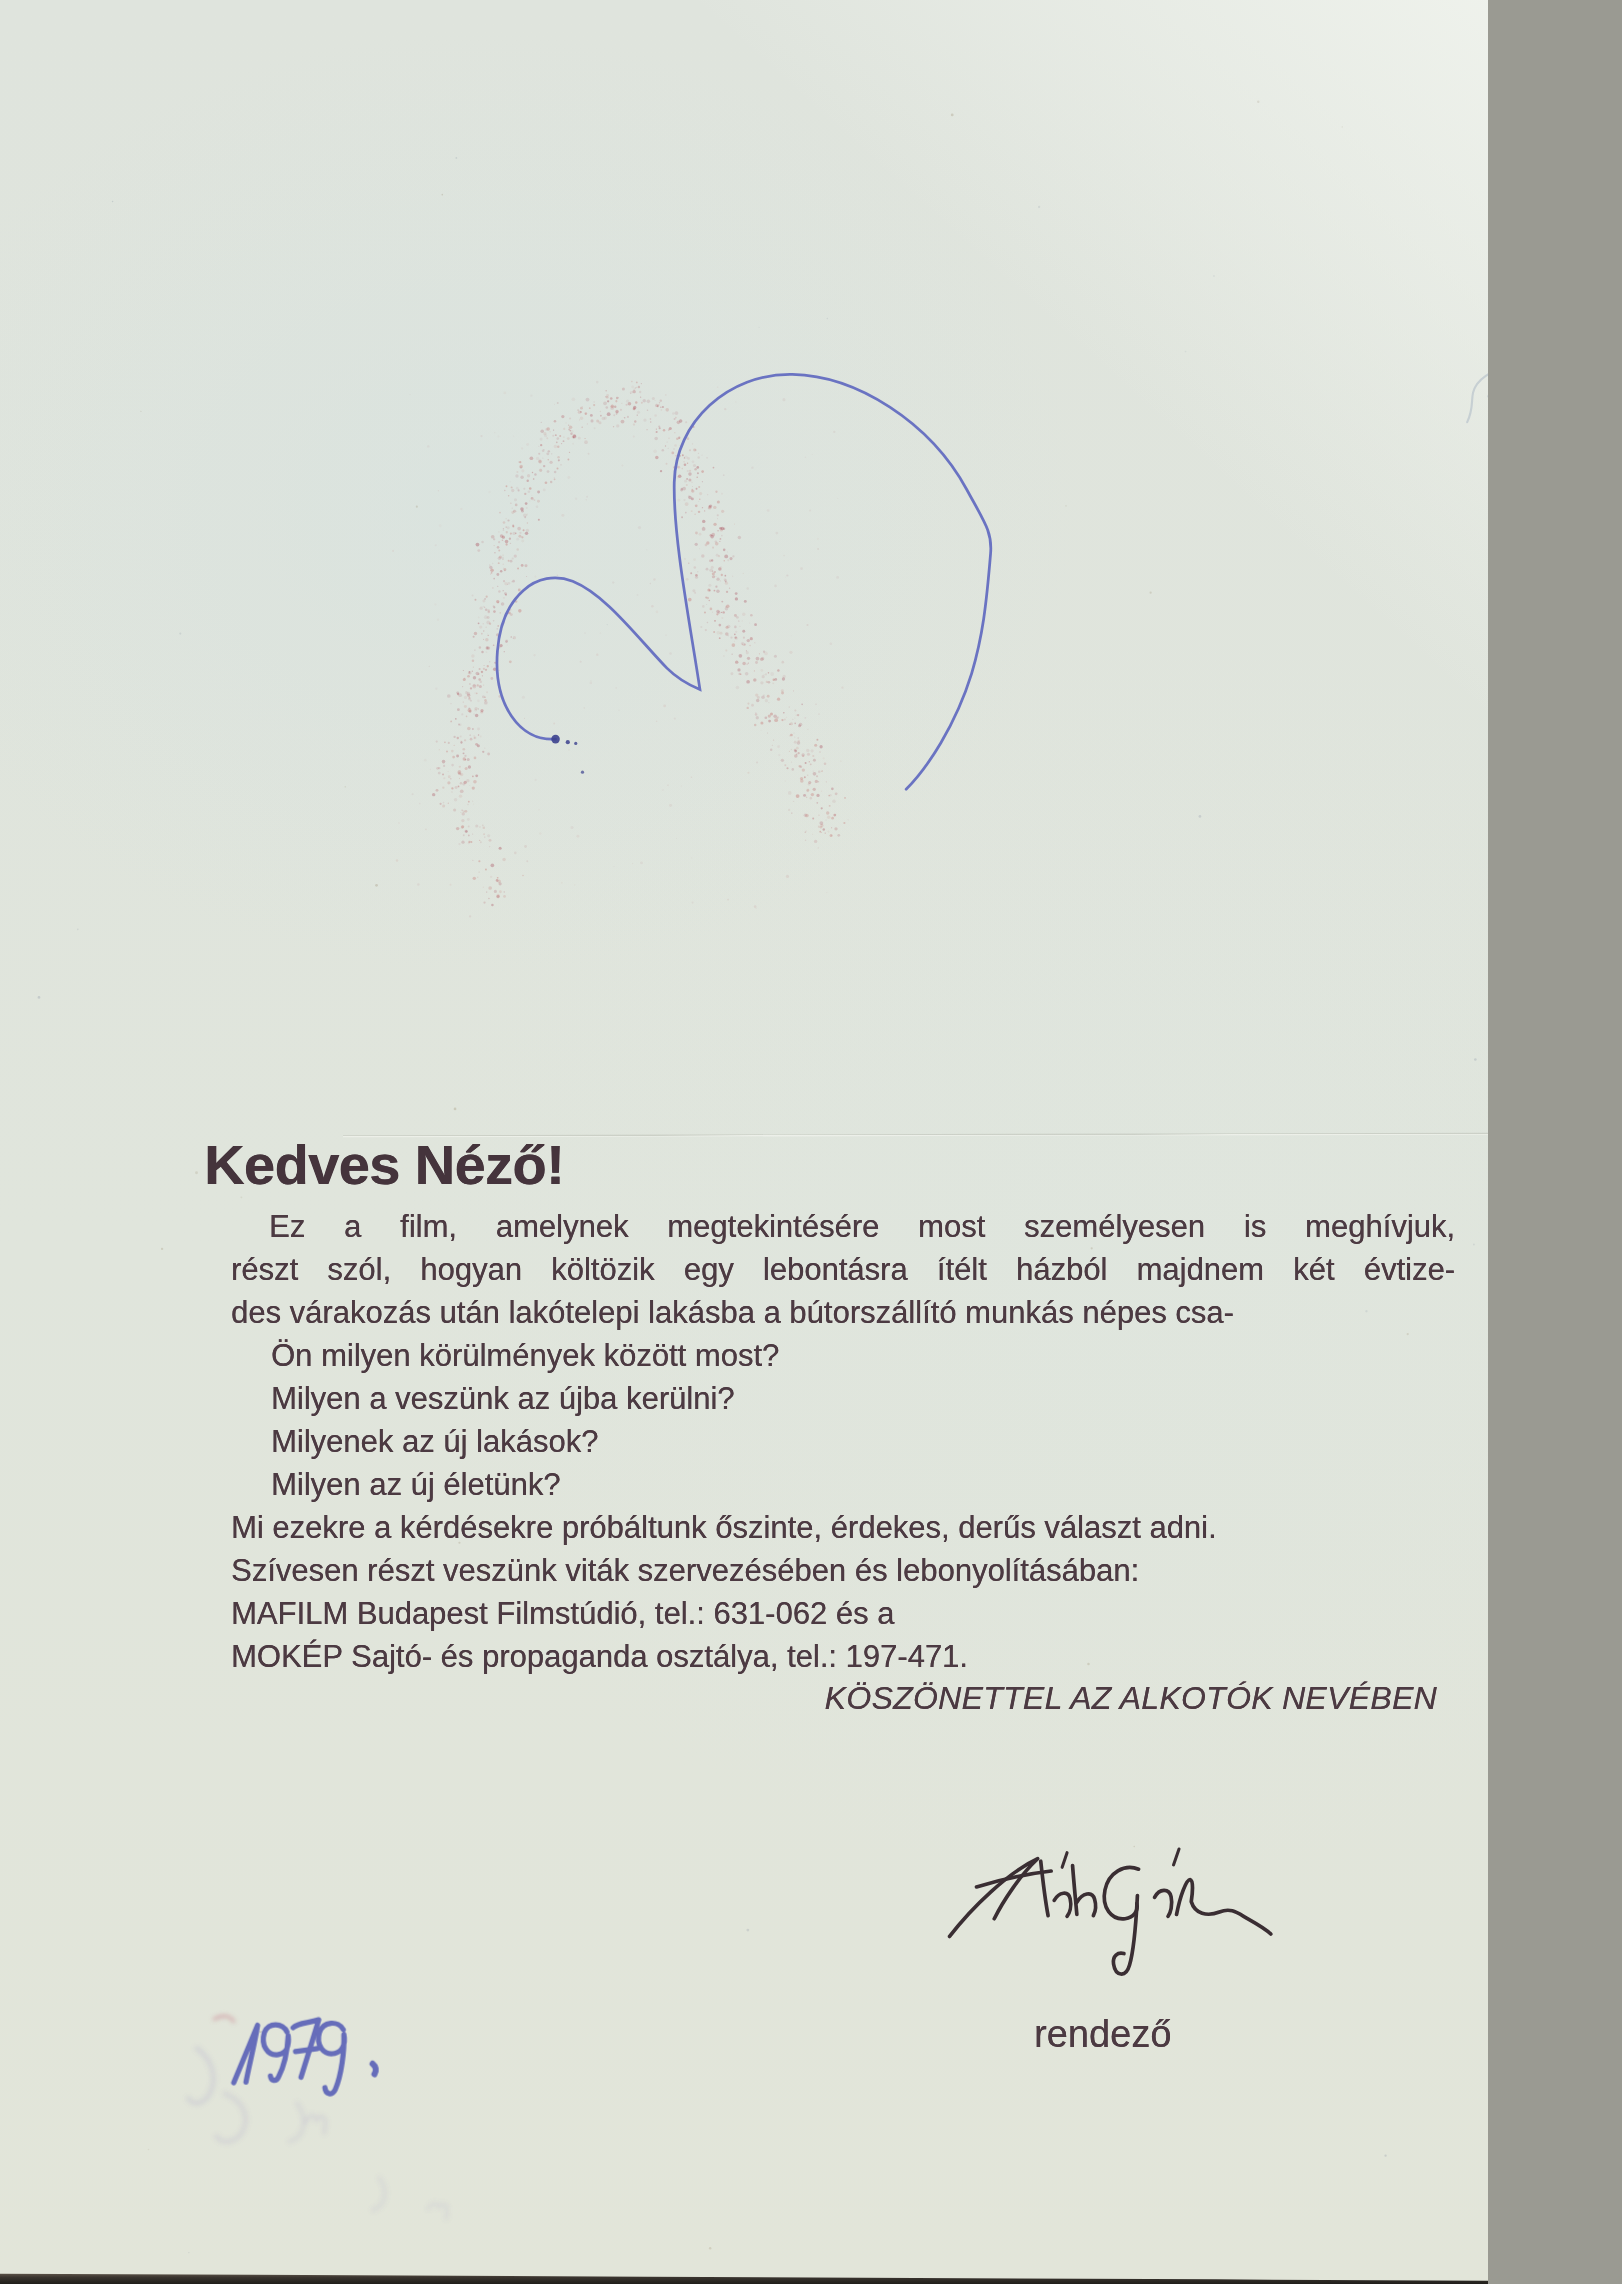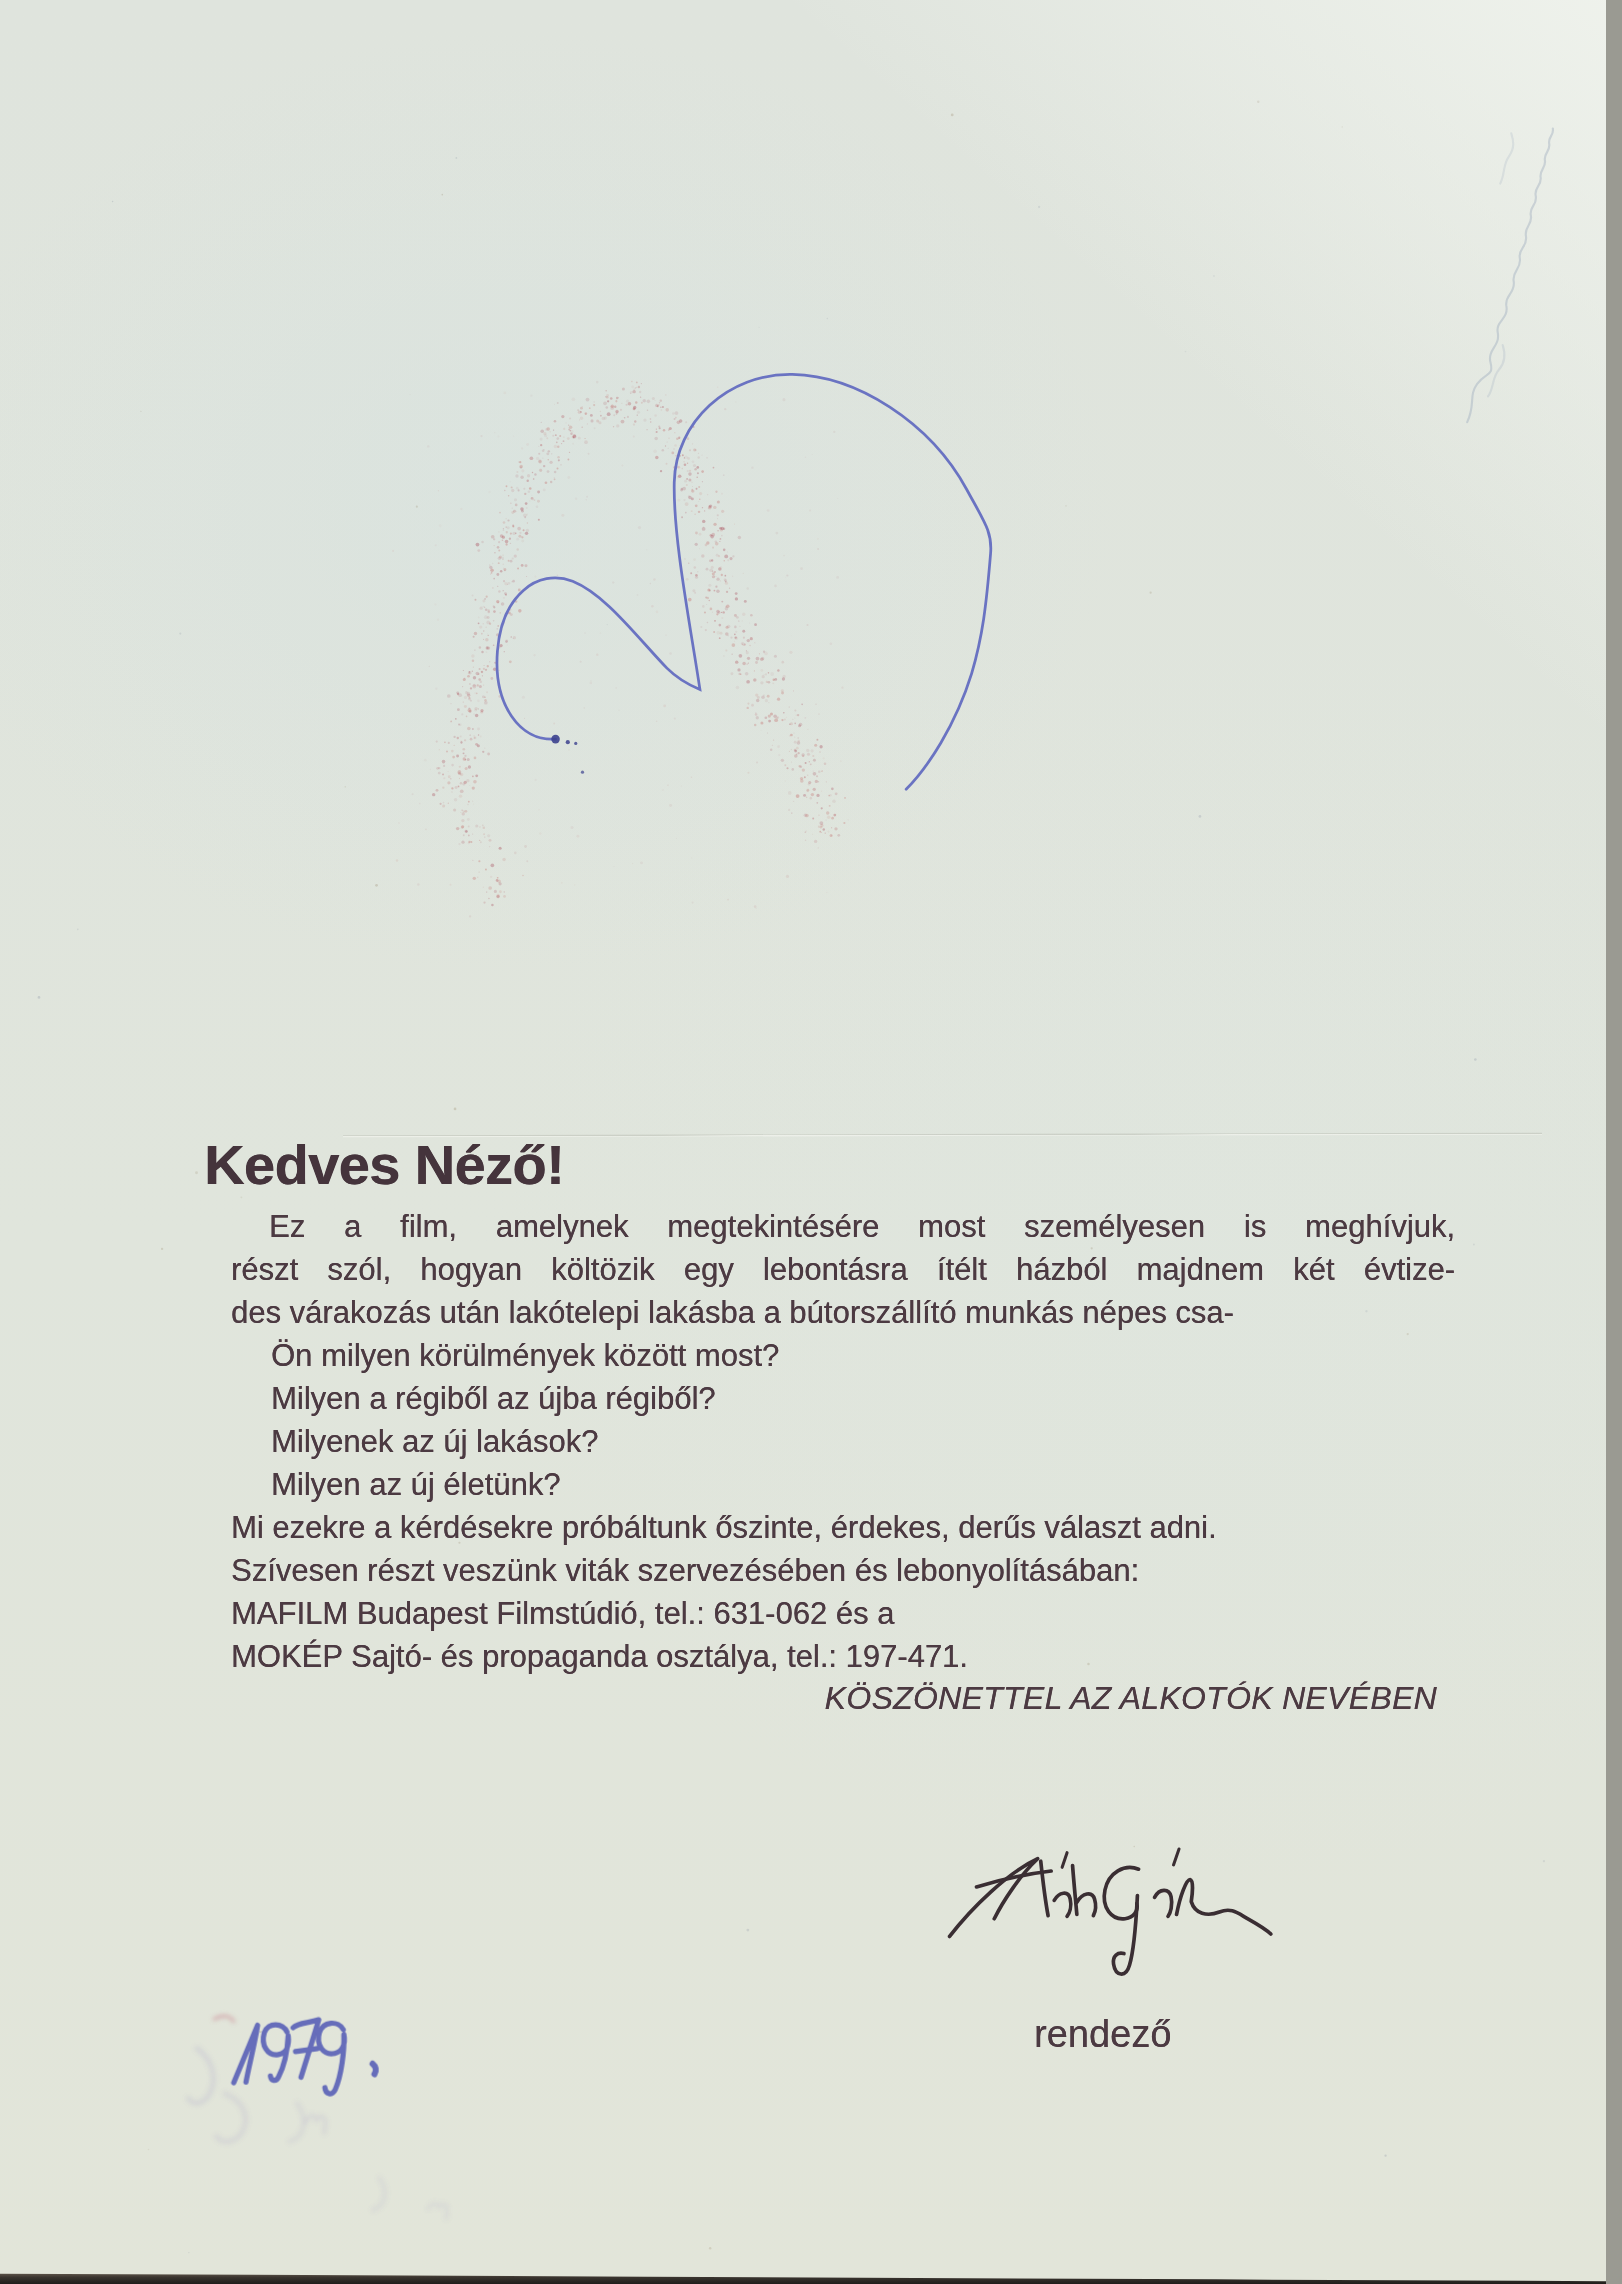--- a/index.html
+++ b/index.html
@@ -1,18 +1,18 @@
 <!DOCTYPE html>
 <html lang="hu" style="font-size:9.8px"><head>
 <meta charset="utf-8">
 <style>
   html,body{margin:0;padding:0;background:#9a9a92;}
   .page{
     position:relative;
-    width:1606px;height:2284px;
+    width:1488px;height:2284px;
     overflow:hidden;
     font-family:"Liberation Sans","DejaVu Sans",sans-serif;
     background:
       linear-gradient(222deg, rgba(241,244,238,.85) 0%, rgba(241,244,238,0) 20%),
       radial-gradient(857px 673px at 32% 22%, rgba(214,226,224,.55), rgba(214,226,224,0) 70%),
       radial-gradient(979px 857px at 75% 55%, rgba(222,230,224,.4), rgba(222,230,224,0) 75%),
       linear-gradient(180deg,#dfe4dd 0%, #e0e5dc 55%, #e2e5d9 100%);
   }
   
   .crease{
@@ -1373,21 +1373,21 @@
   <h1 class="page-title">Kedves Néző!</h1>
 
   <div class="textflow ink">
     <div class="para">
         <div class="jline">Ez a film, amelynek megtekintésére most személyesen is meghívjuk,</div>
         <div class="jline">részt szól, hogyan költözik egy lebontásra ítélt házból majdnem két évtize-</div>
         <div class="jline">des várakozás után lakótelepi lakásba a bútorszállító munkás népes csa-</div>
       </div>
     <div class="questions">
         <div class="qline">Ön milyen körülmények között most?</div>
-        <div class="qline">Milyen a régiből az újba régiből?</div>
+        <div class="qline">Milyen a veszünk az újba kerülni?</div>
         <div class="qline">Milyenek az új lakások?</div>
         <div class="qline">Milyen az új életünk?</div>
       </div>
     <div class="statements">
         <div class="sline">Mi ezekre a kérdésekre próbáltunk őszinte, érdekes, derűs választ adni.</div>
         <div class="sline">Szívesen részt veszünk viták szervezésében és lebonyolításában:</div>
         <div class="sline">MAFILM Budapest Filmstúdió, tel.: 631-062 és a</div>
         <div class="sline">MOKÉP Sajtó- és propaganda osztálya, tel.: 197-471.</div>
       </div>
   </div>

